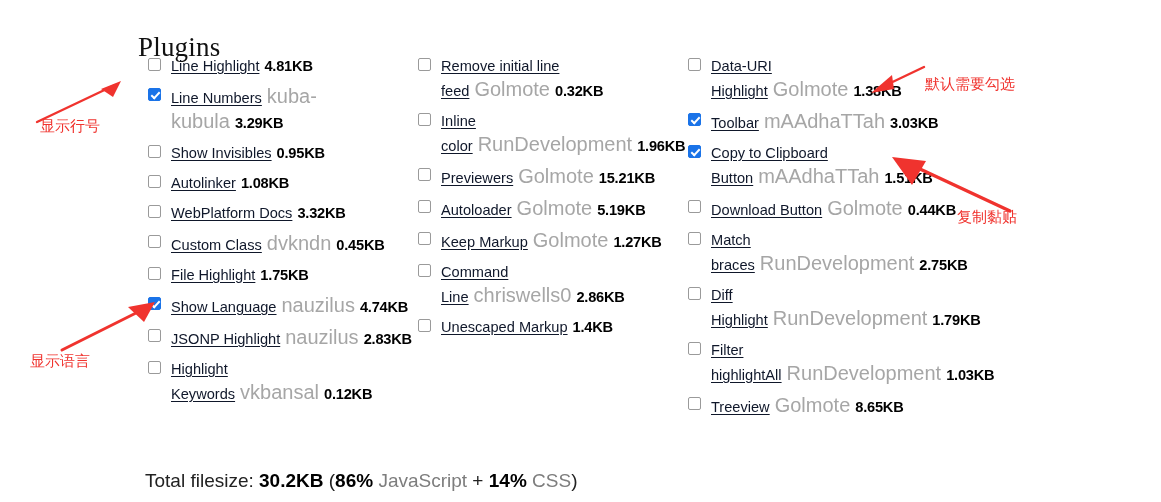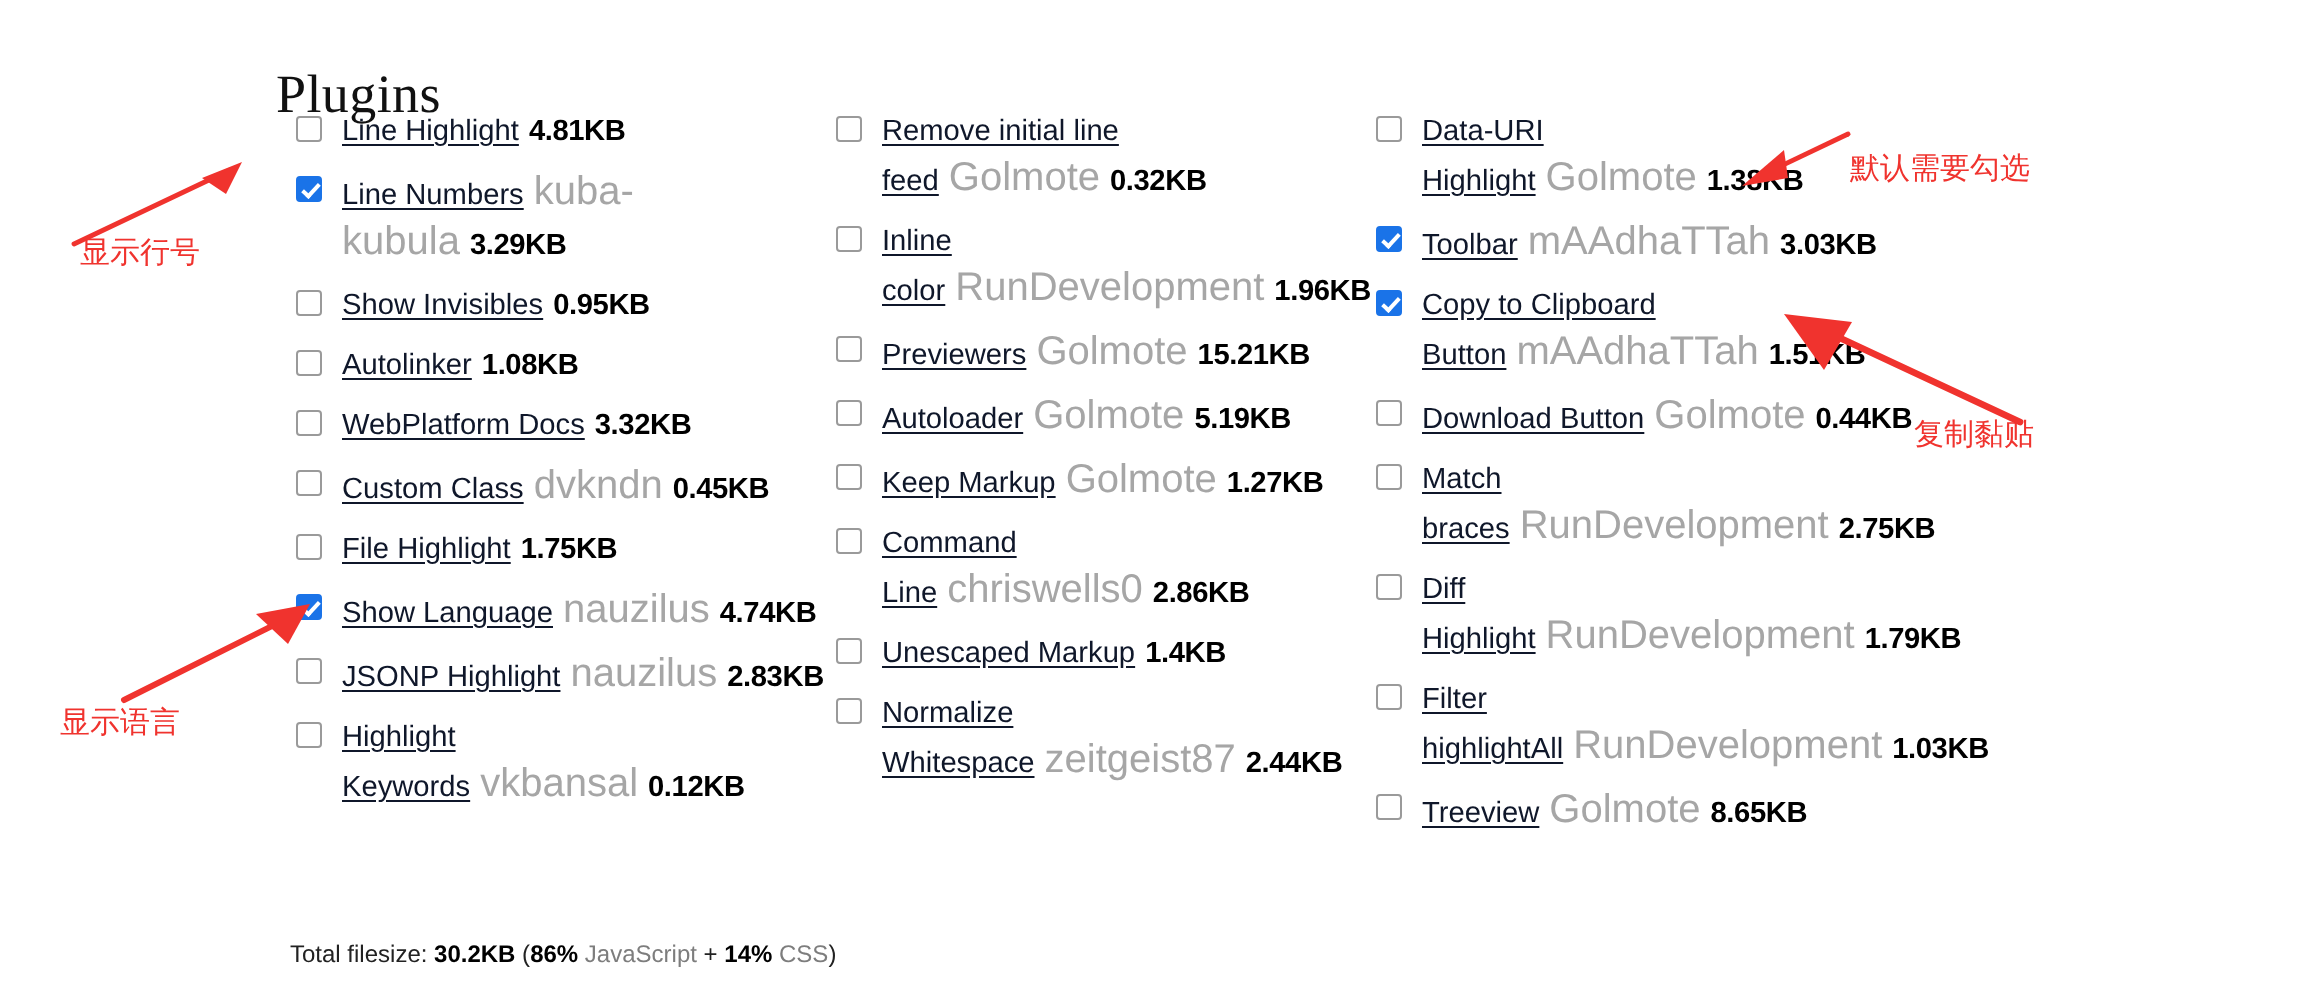--- a/index.html
+++ b/index.html
@@ -100,21 +100,21 @@
     margin-left: 5px;
     font-size: 14.6px;
     letter-spacing: -0.2px;
   }
 
   
   .footer {
     position: absolute;
     left: 145px;
     top: 470px;
-    font-size: 12px;
+    font-size: 19px;
     color: #222222;
     white-space: nowrap;
   }
   .footer .lbl { color: #222222; }
   .footer b { font-weight: bold; color: #000000; }
   .footer .muted { color: #7d7d7d; }
 
   
   .annot {
     position: absolute;
@@ -161,21 +161,20 @@
         <div class="plugin"><span class="cb"></span><span class="pname">Highlight Keywords</span><span class="pauthor">vkbansal</span><span class="psize">0.12KB</span></div>
       </div>
     <div class="col col-2" id="col-1">
         <div class="plugin"><span class="cb"></span><span class="pname">Remove initial line feed</span><span class="pauthor">Golmote</span><span class="psize">0.32KB</span></div>
         <div class="plugin"><span class="cb"></span><span class="pname">Inline color</span><span class="pauthor">RunDevelopment</span><span class="psize">1.96KB</span></div>
         <div class="plugin"><span class="cb"></span><span class="pname">Previewers</span><span class="pauthor">Golmote</span><span class="psize">15.21KB</span></div>
         <div class="plugin"><span class="cb"></span><span class="pname">Autoloader</span><span class="pauthor">Golmote</span><span class="psize">5.19KB</span></div>
         <div class="plugin"><span class="cb"></span><span class="pname">Keep Markup</span><span class="pauthor">Golmote</span><span class="psize">1.27KB</span></div>
         <div class="plugin"><span class="cb"></span><span class="pname">Command Line</span><span class="pauthor">chriswells0</span><span class="psize">2.86KB</span></div>
         <div class="plugin"><span class="cb"></span><span class="pname">Unescaped Markup</span><span class="psize">1.4KB</span></div>
-        <div class="plugin"><span class="cb"></span><span class="pname">Normalize Whitespace</span><span class="pauthor">zeitgeist87</span><span class="psize">2.44KB</span></div>
       </div>
     <div class="col col-3" id="col-2">
         <div class="plugin"><span class="cb"></span><span class="pname">Data-URI Highlight</span><span class="pauthor">Golmote</span><span class="psize">1.38KB</span></div>
         <div class="plugin"><span class="cb checked"></span><span class="pname">Toolbar</span><span class="pauthor">mAAdhaTTah</span><span class="psize">3.03KB</span></div>
         <div class="plugin"><span class="cb checked"></span><span class="pname">Copy to Clipboard Button</span><span class="pauthor">mAAdhaTTah</span><span class="psize">1.51KB</span></div>
         <div class="plugin"><span class="cb"></span><span class="pname">Download Button</span><span class="pauthor">Golmote</span><span class="psize">0.44KB</span></div>
         <div class="plugin"><span class="cb"></span><span class="pname">Match braces</span><span class="pauthor">RunDevelopment</span><span class="psize">2.75KB</span></div>
         <div class="plugin"><span class="cb"></span><span class="pname">Diff Highlight</span><span class="pauthor">RunDevelopment</span><span class="psize">1.79KB</span></div>
         <div class="plugin"><span class="cb"></span><span class="pname">Filter highlightAll</span><span class="pauthor">RunDevelopment</span><span class="psize">1.03KB</span></div>
         <div class="plugin"><span class="cb"></span><span class="pname">Treeview</span><span class="pauthor">Golmote</span><span class="psize">8.65KB</span></div>

